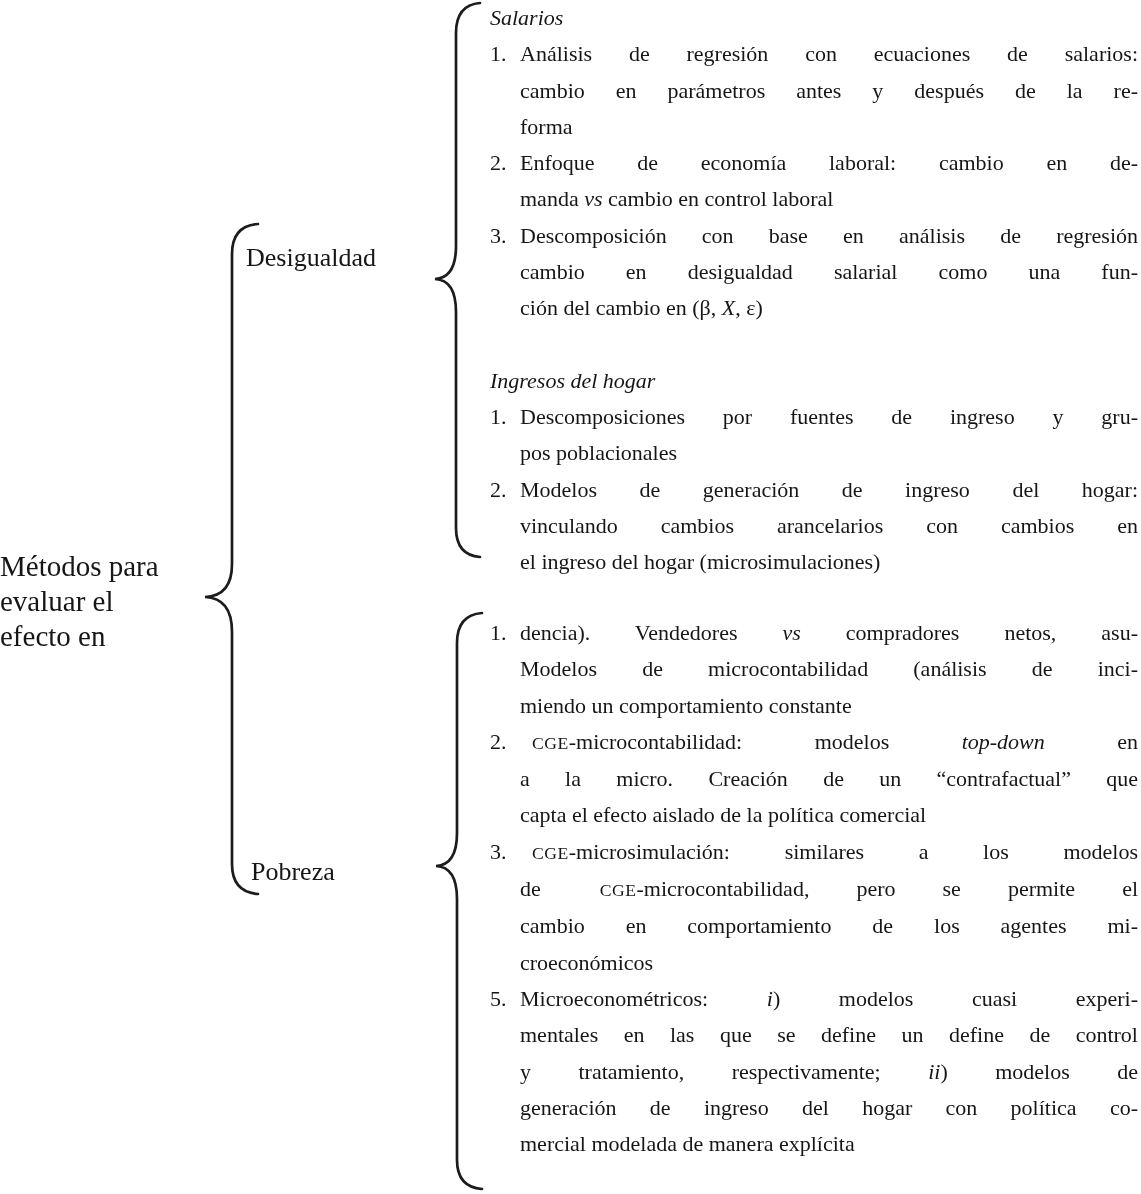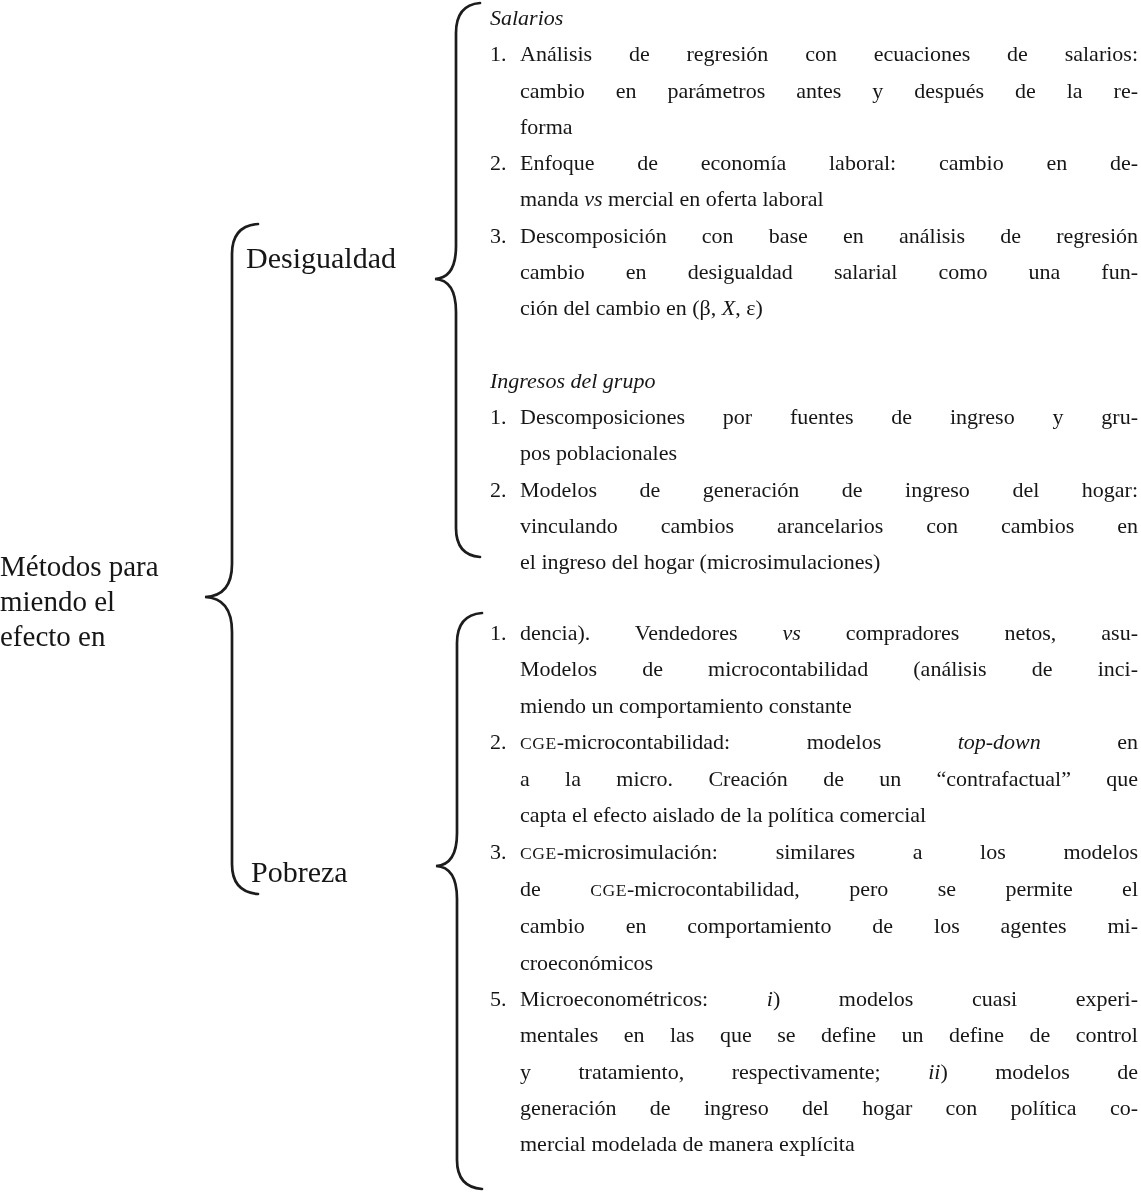--- a/index.html
+++ b/index.html
@@ -12,56 +12,56 @@
     overflow:hidden;
   }
   #brace-layer{position:absolute;left:0;top:0;width:1141px;height:1194px;pointer-events:none;}
   .brace{stroke:#1c1c1c;stroke-width:2.7;fill:none;stroke-linecap:round;}
 
   .root-label{
     position:absolute;left:0;top:549px;width:210px;
     font-size:29px;line-height:35px;
   }
   .branch-label{
-    position:absolute;font-size:30px;line-height:32px;white-space:nowrap;
+    position:absolute;font-size:26px;line-height:32px;white-space:nowrap;
   }
   #label-desigualdad{left:246px;top:242px;}
   #label-pobreza{left:251px;top:856px;text-align:center;}
 
   .rcol{
     position:absolute;left:490px;width:648px;
     font-size:22px;line-height:36.3px;
   }
   #content-desigualdad{top:0px;}
   #content-pobreza{top:615px;}
 
   .group + .group{margin-top:36px;}
   .group-header{font-style:italic;}
   .item{display:flex;align-items:flex-start;}
   .marker{flex:0 0 30px;}
   .lines{flex:1;min-width:0;}
   .line{text-align:justify;text-align-last:justify;text-justify:inter-word;}
   .line.last{text-align-last:left;}
   .it{font-style:italic;}
-  .sc{font-size:0.8em;letter-spacing:0.5px;}
+  .sc{font-size:0.8em;letter-spacing:0.5px;margin-left:12px;}
 </style>
 </head>
 <body>
 
 <div id="canvas">
 
   <svg id="brace-layer" viewBox="0 0 1141 1194" xmlns="http://www.w3.org/2000/svg">
     <path class="brace" d="M258,224 Q232,226 232,254 L232,564 Q232,596 205,597 Q232,598 232,632 L232,864 Q232,892 258,894"></path>
     <path class="brace" d="M480,3 Q456,5 456,33 L456,246 Q456,278 435,279 Q456,280 456,312 L456,528 Q456,555 480,557"></path>
     <path class="brace" d="M482,613 Q457,615 457,643 L457,833 Q457,865 436,866 Q457,867 457,899 L457,1160 Q457,1187 482,1189"></path>
   </svg>
 
   <div class="root-label">
     <div>Métodos para</div>
-    <div>miendo el</div>
+    <div>evaluar el</div>
     <div>efecto en</div>
   </div>
 
   <div class="branch-label" id="label-desigualdad">Desigualdad</div>
   <div class="branch-label" id="label-pobreza">Pobreza</div>
 
   <div class="rcol" id="content-desigualdad">
       <div class="group">
         <div class="group-header"><span class="it">Salarios</span></div>
         <div class="item">
@@ -69,34 +69,34 @@
           <div class="lines">
             <div class="line"><span class="">Análisis de regresión con ecuaciones de salarios:</span></div>
             <div class="line"><span class="">cambio en parámetros antes y después de la re-</span></div>
             <div class="line last"><span class="">forma</span></div>
           </div>
         </div>
         <div class="item">
           <div class="marker">2.</div>
           <div class="lines">
             <div class="line"><span class="">Enfoque de economía laboral: cambio en de-</span></div>
-            <div class="line last"><span class="">manda </span><span class="it">vs</span><span class=""> mercial en oferta laboral</span></div>
+            <div class="line last"><span class="">manda </span><span class="it">vs</span><span class=""> cambio en control laboral</span></div>
           </div>
         </div>
         <div class="item">
           <div class="marker">3.</div>
           <div class="lines">
             <div class="line"><span class="">Descomposición con base en análisis de regresión</span></div>
             <div class="line"><span class="">cambio en desigualdad salarial como una fun-</span></div>
             <div class="line last"><span class="">ción del cambio en (β, </span><span class="it">X</span><span class="">, ε)</span></div>
           </div>
         </div>
       </div>
       <div class="group">
-        <div class="group-header"><span class="it">Ingresos del grupo</span></div>
+        <div class="group-header"><span class="it">Ingresos del hogar</span></div>
         <div class="item">
           <div class="marker">1.</div>
           <div class="lines">
             <div class="line"><span class="">Descomposiciones por fuentes de ingreso y gru-</span></div>
             <div class="line last"><span class="">pos poblacionales</span></div>
           </div>
         </div>
         <div class="item">
           <div class="marker">2.</div>
           <div class="lines">

